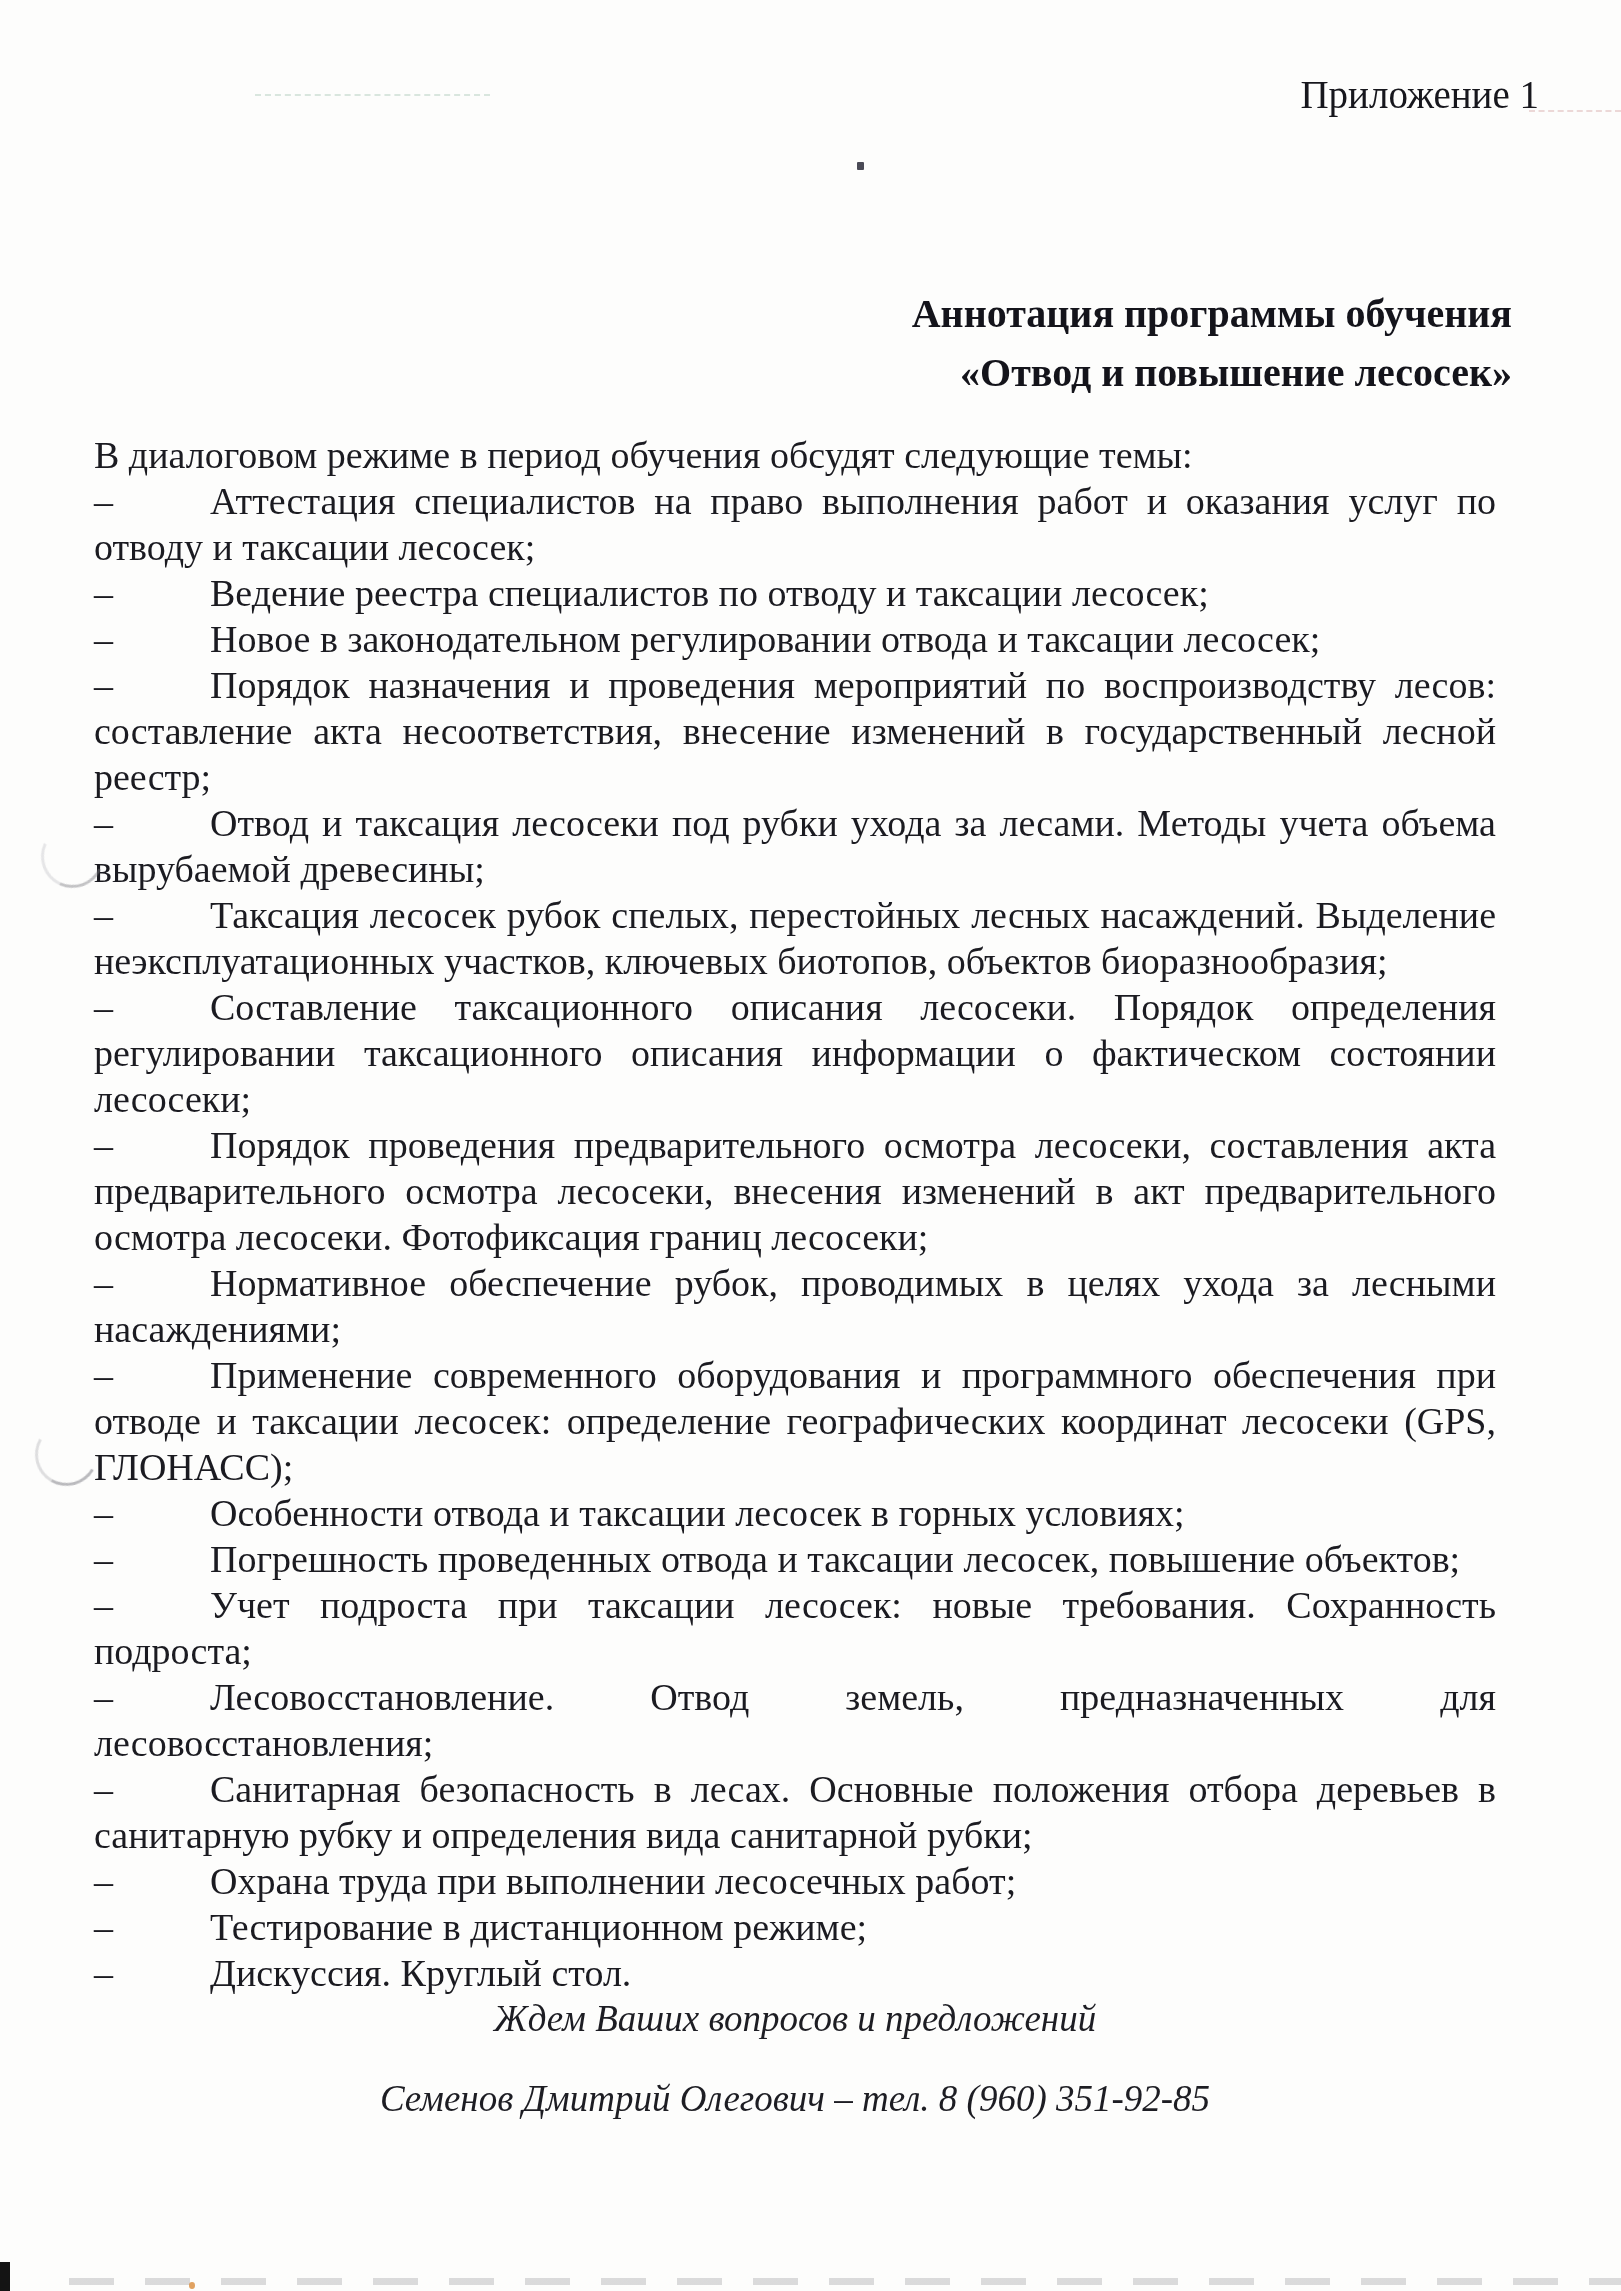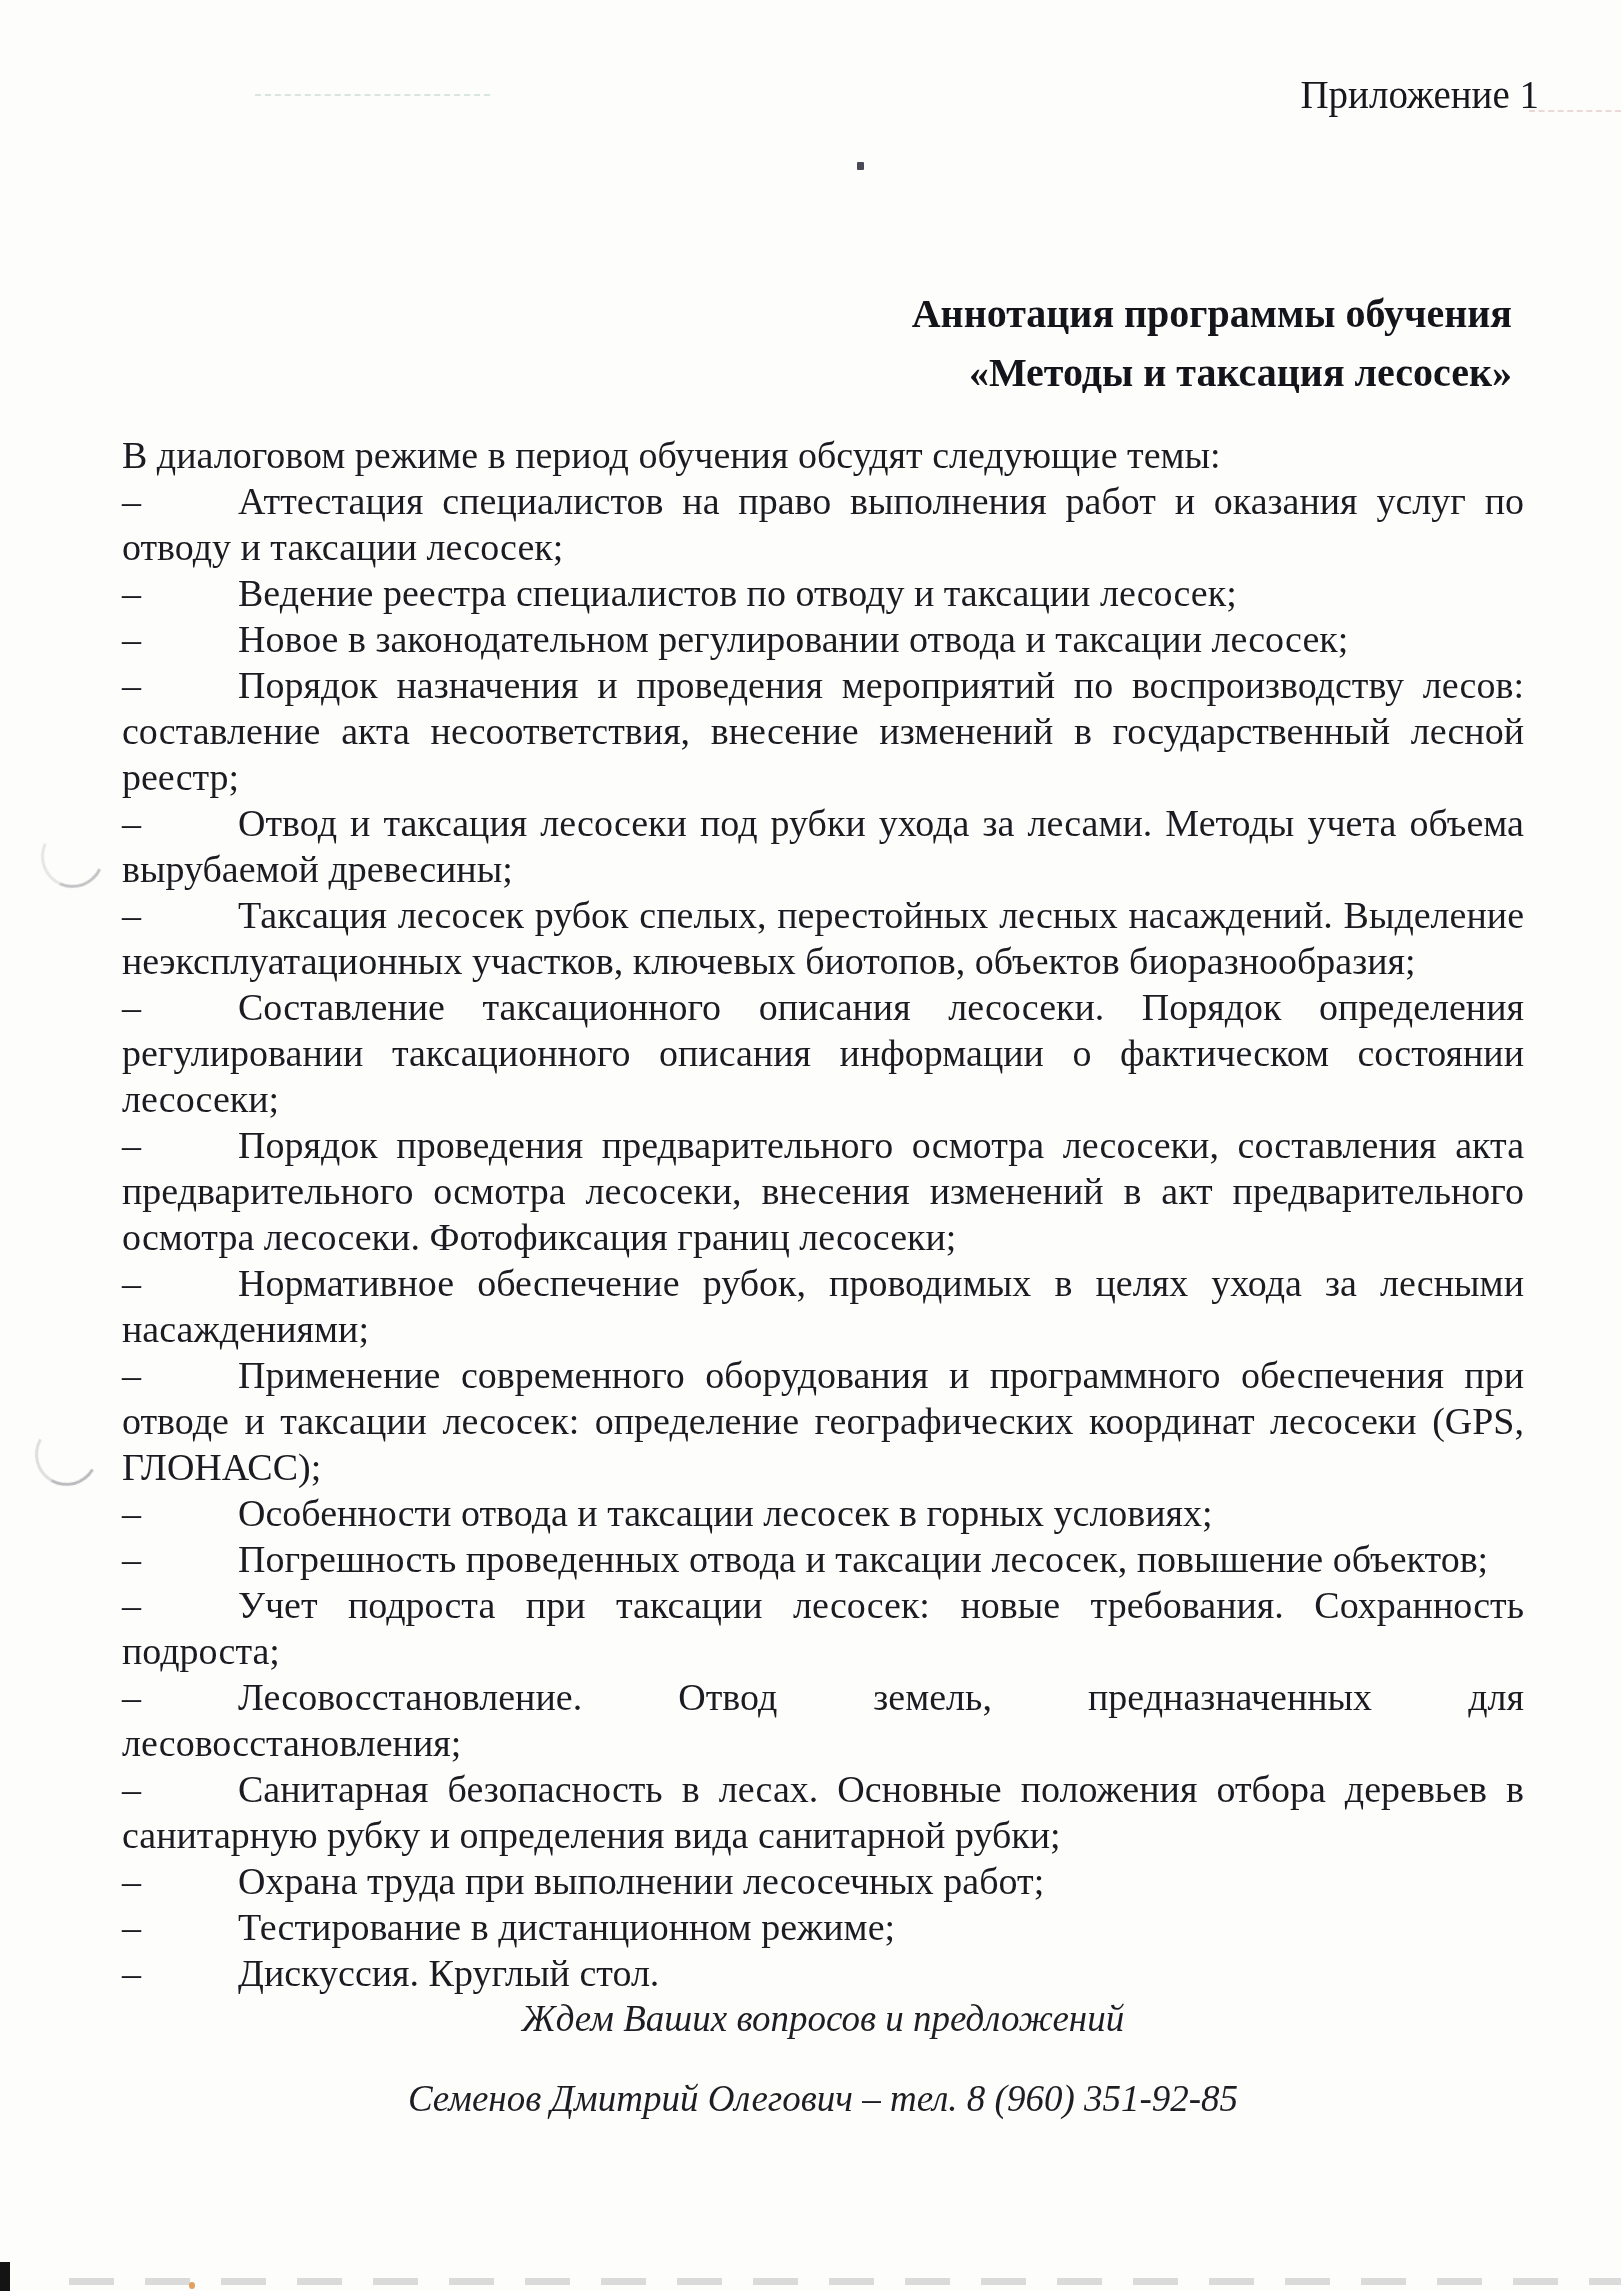--- a/index.html
+++ b/index.html
@@ -36,21 +36,21 @@
     text-align: right;
     font-weight: bold;
     font-size: 40px;
     line-height: 59px;
     color: #14141b;
   }
   
   .content {
     position: absolute;
     top: 432px;
-    left: 122px;
+    left: 94px;
     width: 1402px;
     font-size: 38px;
     line-height: 46px;
     text-align: justify;
   }
   .content p { margin: 0; padding: 0; }
   .intro { text-align: left; }
   .topic .dash {
     display: inline-block;
     width: 116px;
@@ -115,21 +115,21 @@
 </style>
 </head>
 <body>
 
 <div class="page">
 
   <div class="corner-label">Приложение 1</div>
 
   <div class="doc-title">
     <div>Аннотация программы обучения</div>
-    <div>«Методы и таксация лесосек»</div>
+    <div>«Отвод и повышение лесосек»</div>
   </div>
 
   <div class="content">
     <p class="intro">В диалоговом режиме в период обучения обсудят следующие темы:</p>
 
     <div id="topics">
         <p class="topic">
     <span class="dash">–</span><span class="topic-text">Аттестация специалистов на право выполнения работ и оказания услуг по отводу и таксации лесосек;</span>
   </p>
         <p class="topic">

